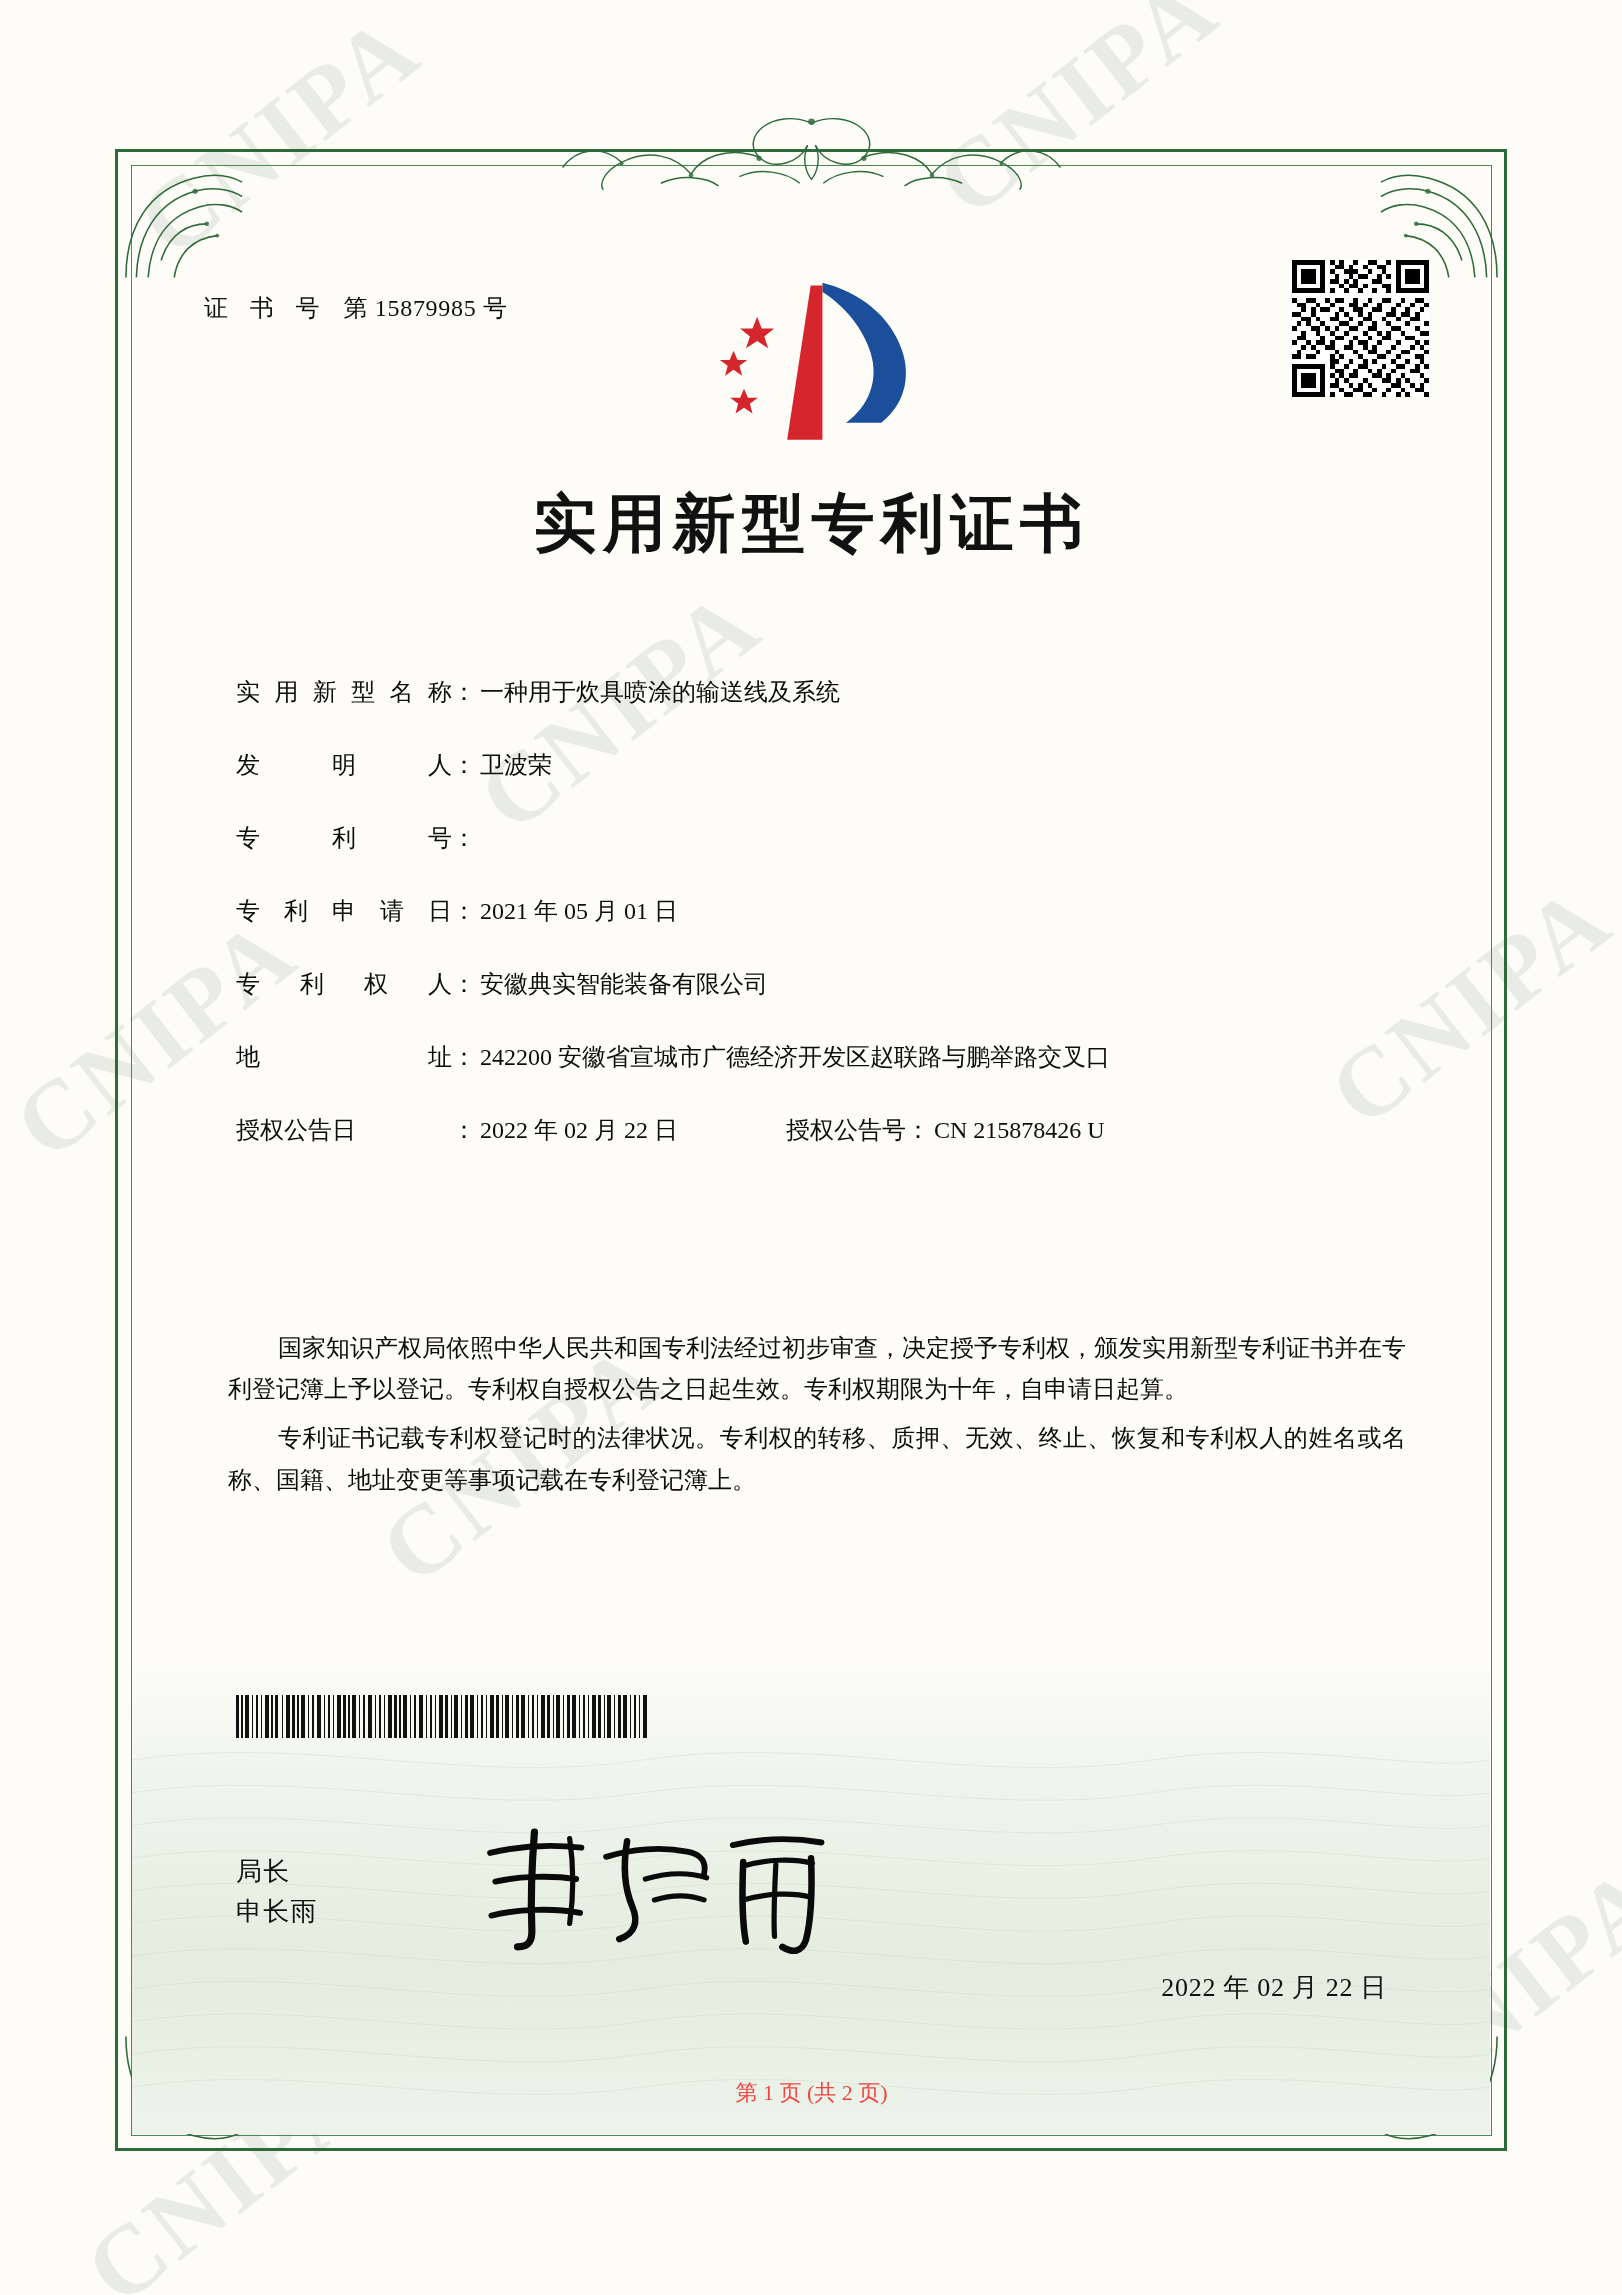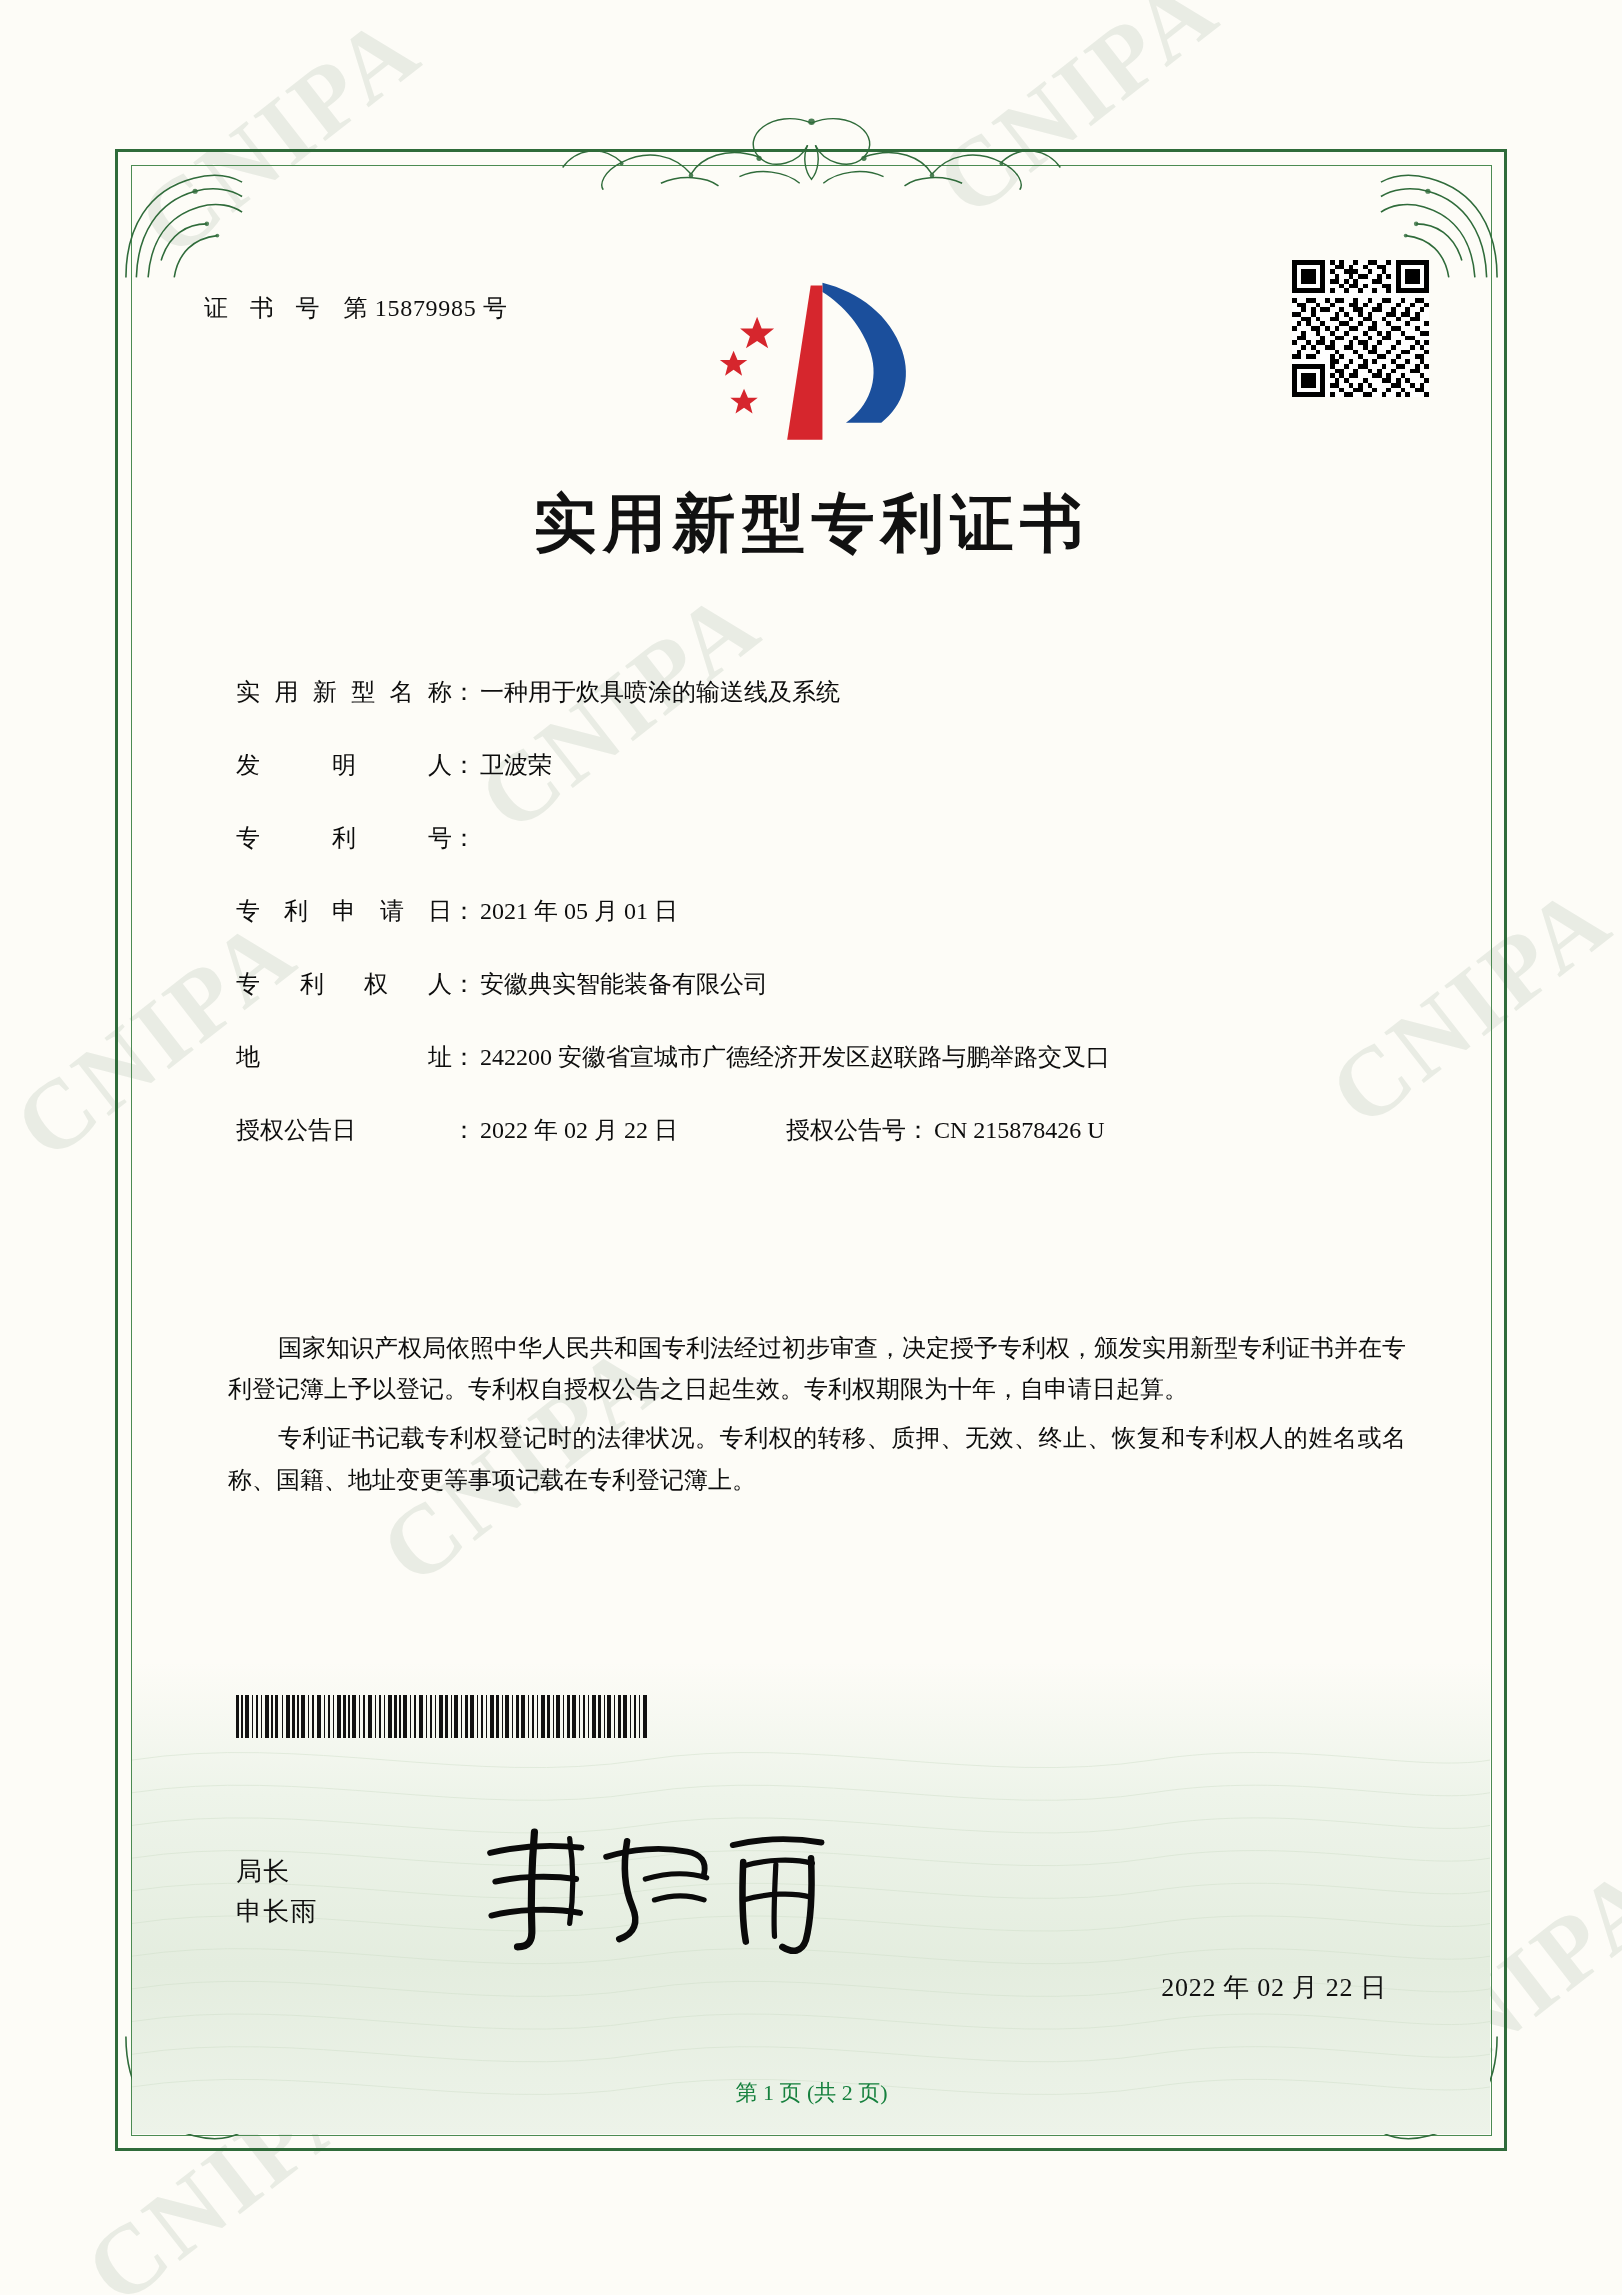--- a/index.html
+++ b/index.html
@@ -225,21 +225,21 @@
     color: #111;
   }
 
   .page-num {
     position: absolute;
     left: 0;
     right: 0;
     top: 2078px;
     text-align: center;
     font-size: 22px;
-    color: #15803d;
+    color: #ef4444;
   }
   .footer-note {
     position: absolute;
     left: 0;
     right: 0;
     top: 2179px;
     text-align: center;
     font-size: 23.6px;
     color: #111;
     letter-spacing: 1.3px;

